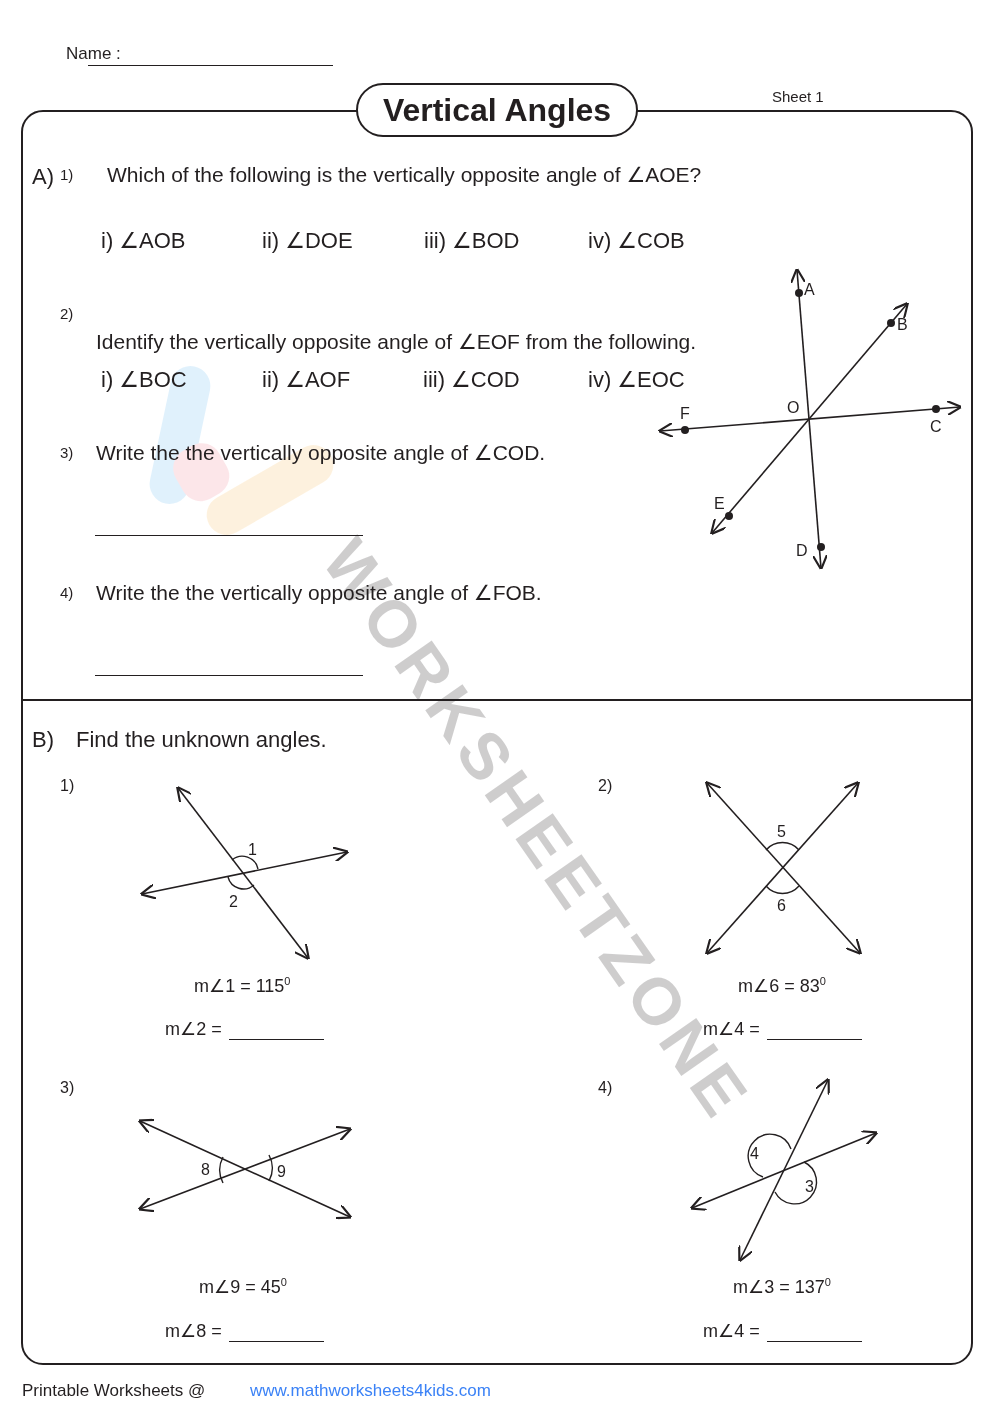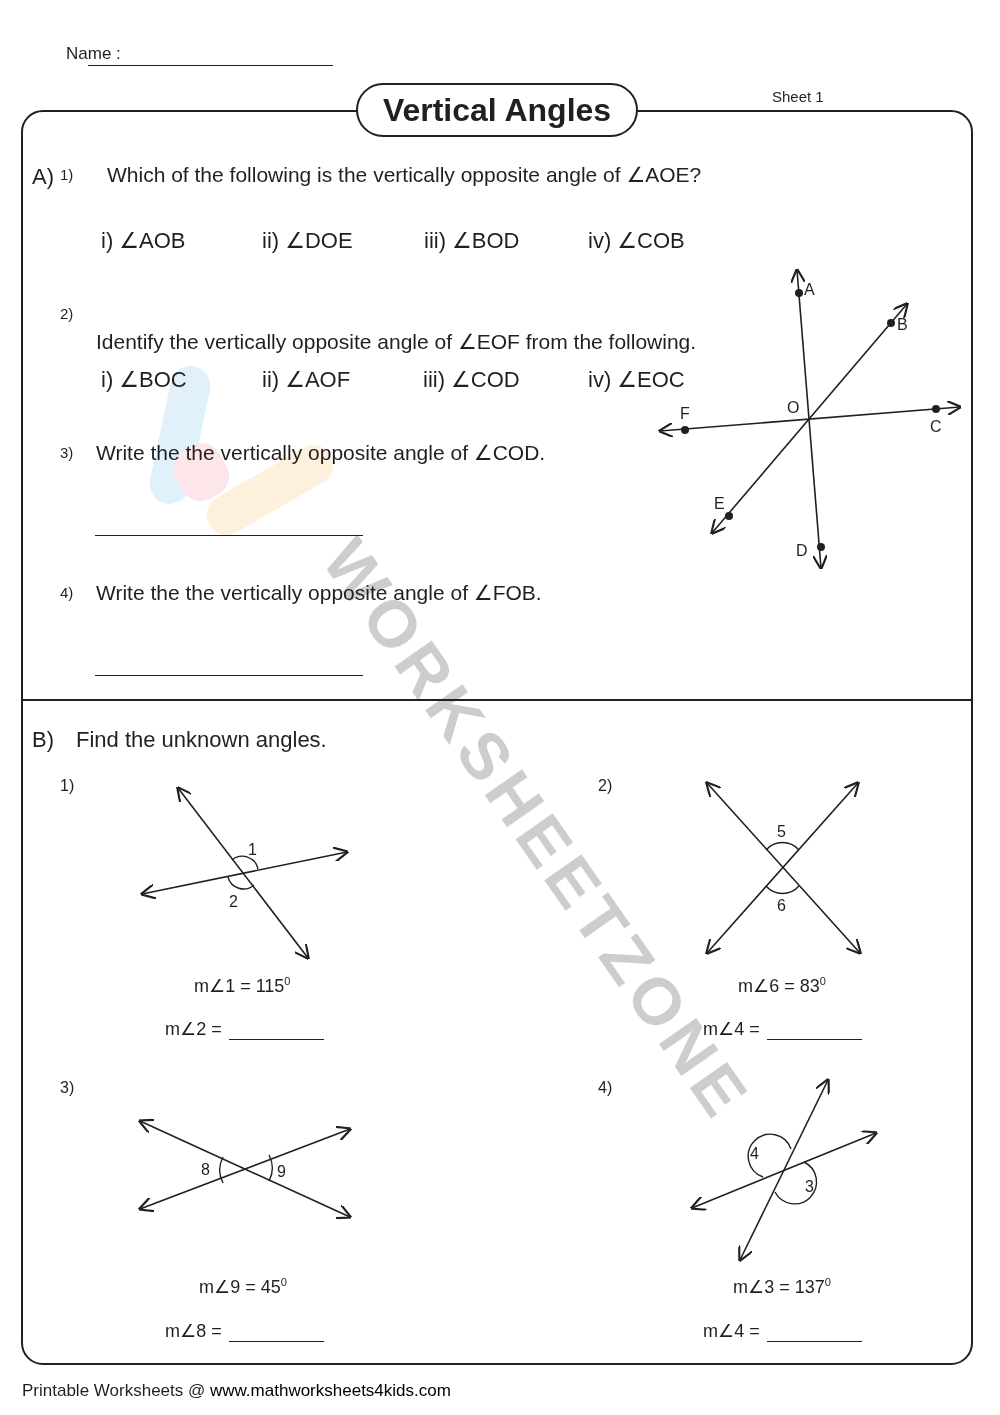--- a/index.html
+++ b/index.html
@@ -17,21 +17,21 @@
   .sheet { left:772px; top:88px; font-size:15px; }
   .divider { left:21px; top:699px; width:952px; border-top:2px solid #231f20; height:0; }
   .sec-label { font-size:22px; }
   .qnum { font-size:15px; }
   .qtext { font-size:21px; }
   .opt { font-size:22px; }
   .ans-line { border-bottom:1.5px solid #231f20; height:0; }
   .eq { font-size:18px; }
   .blank { border-bottom:1.5px solid #231f20; height:0; width:95px; }
   .footer { left:22px; top:1381px; font-size:17px; }
-  .footer .link { color:#000000; }
+  .footer .link { color:#3b82f6;margin-left:40px; }
   svg text { font-family:"Liberation Sans", "DejaVu Sans", sans-serif; fill:#231f20; }
   .watermark { left:0; top:0; width:1000px; height:1415px; pointer-events:none; }
   sup { font-size:11px; }
 </style>
 </head>
 <body>
 
 <svg class="abs watermark" width="1000" height="1415">
   <g opacity="0.18">
     <rect x="160" y="365" width="40" height="140" rx="20" fill="#5ab4f0" transform="rotate(12 180 435)"></rect>

